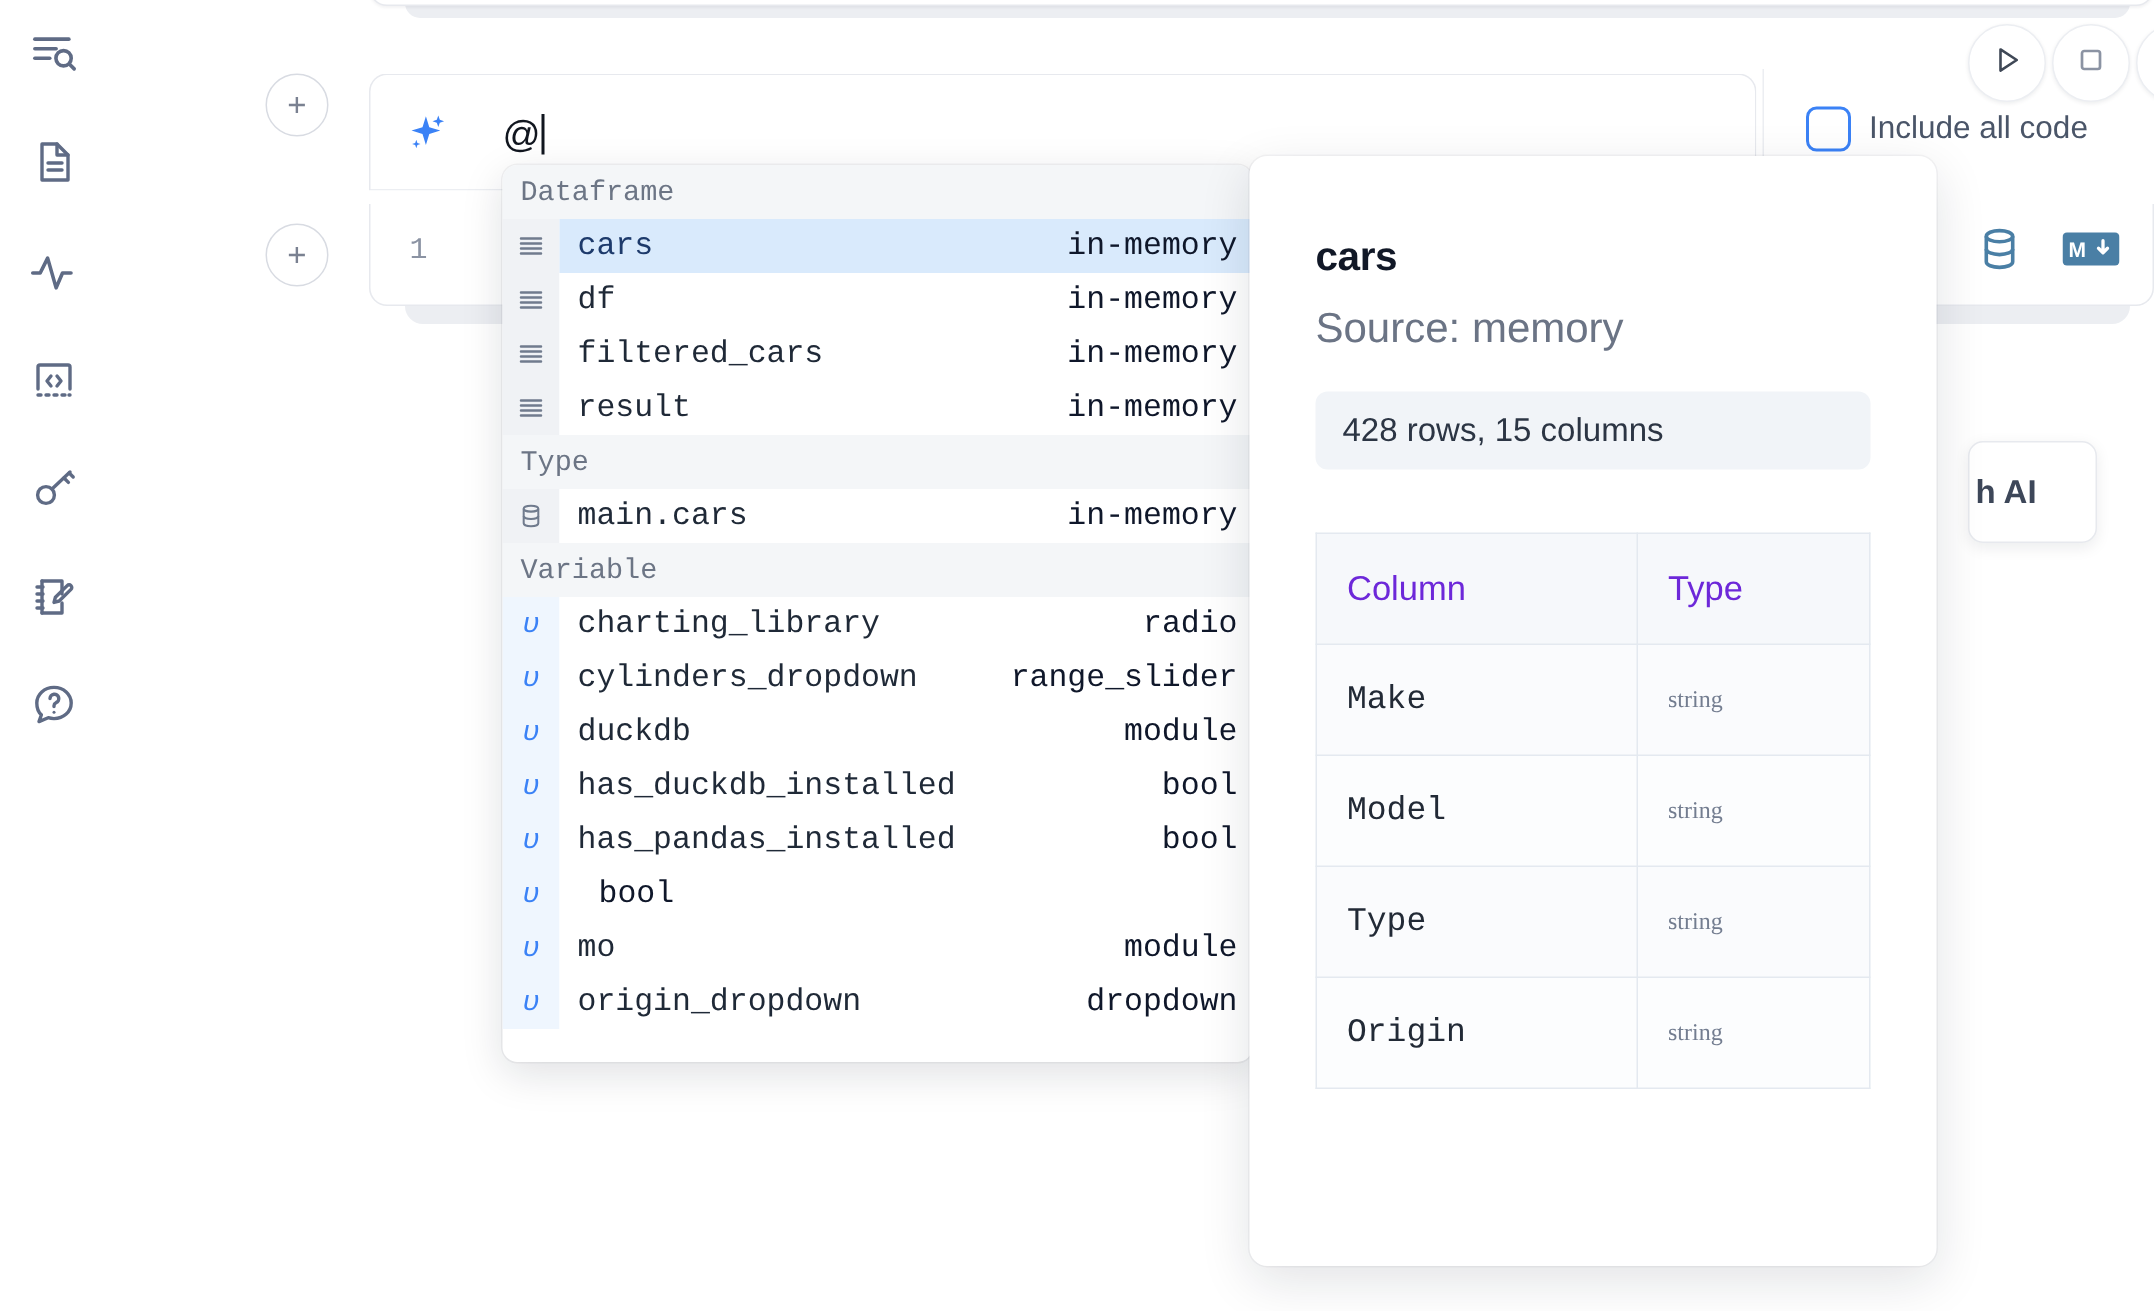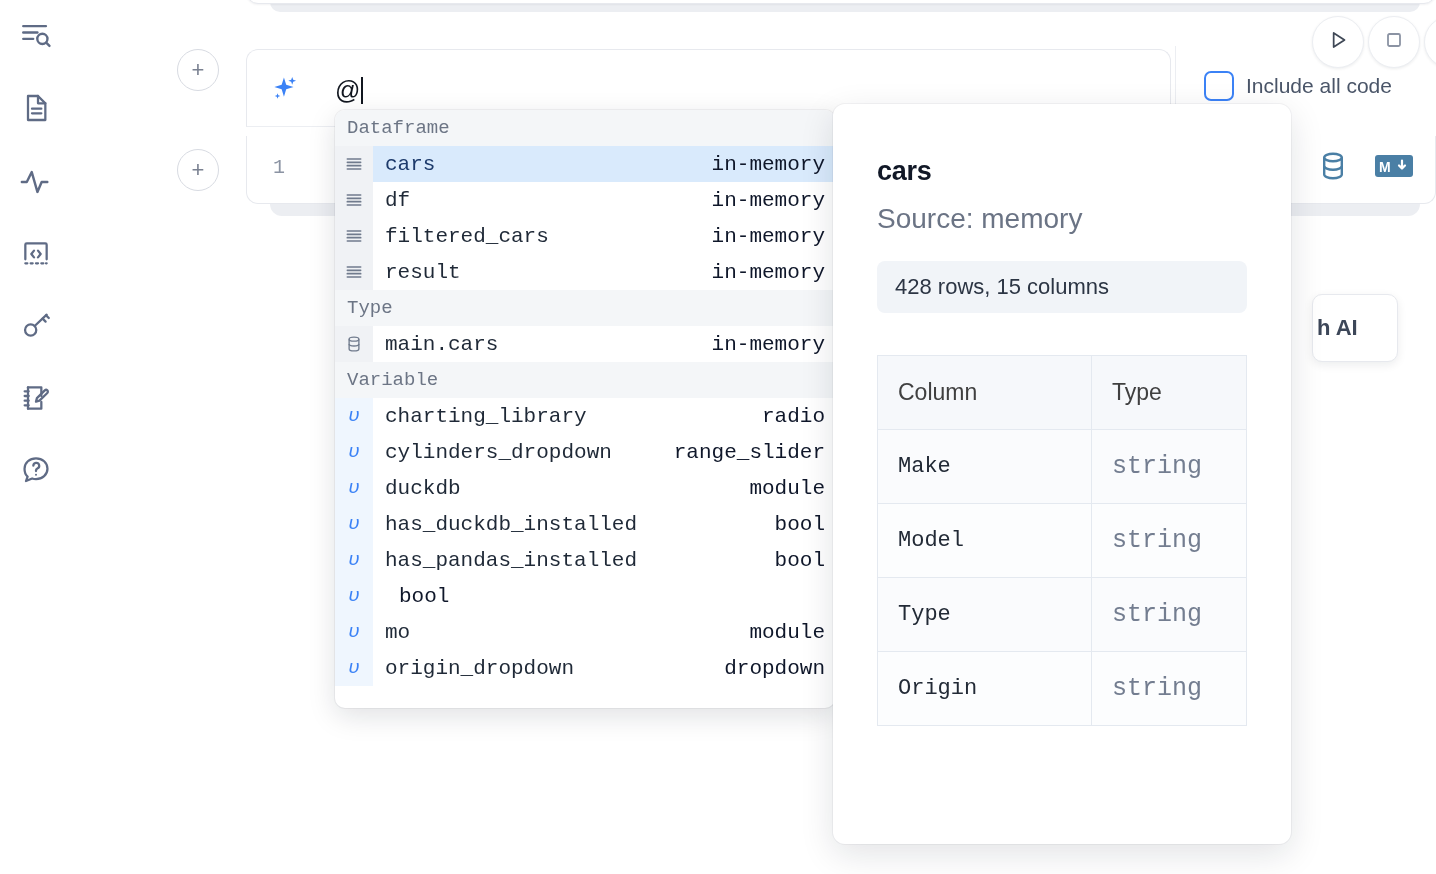--- a/index.html
+++ b/index.html
@@ -152,23 +152,23 @@
   .pv-source { margin-top:16px; font-size:28px; color:#6b7485; }
   .pv-shape {
     margin-top:26px; height:52px; background:#f1f4f8; border-radius:8px;
     display:flex; align-items:center; padding-left:18px;
     font-size:22px; color:#2c3544;
   }
   .pv-table { margin-top:42px; width:100%; border-collapse:collapse; table-layout:fixed; }
   .pv-table th, .pv-table td {
     border:1px solid #e4e9f0; height:74px; text-align:left; padding:0 20px; font-weight:400;
   }
-  .pv-table th { background:#f6f8fb; font-size:23px; color:#404040; font-family:"Liberation Sans", sans-serif; }
+  .pv-table th { background:#f6f8fb; font-size:23px; color:#6d28d9; font-family:"Liberation Sans", sans-serif; }
   .pv-table td.col { font-family:"Liberation Mono", monospace; font-size:22px; color:#222a36; background:#fcfdfe; }
-  .pv-table td.typ { font-family:Liberation Mono, monospace; font-size:25px; color:#737d90; background:#fcfdfe; }
+  .pv-table td.typ { font-family:Liberation Serif, serif; font-size:16px; color:#737d90; background:#fcfdfe; }
   .pv-table tr:nth-child(odd) td { background:#fafbfd; }
   .pv-table col.c1 { width:58%; }
   .pv-table col.c2 { width:42%; }
 </style>
 </head>
 <body>
 
 <div class="root">
 
   <div class="cell-above-shadow"></div>

